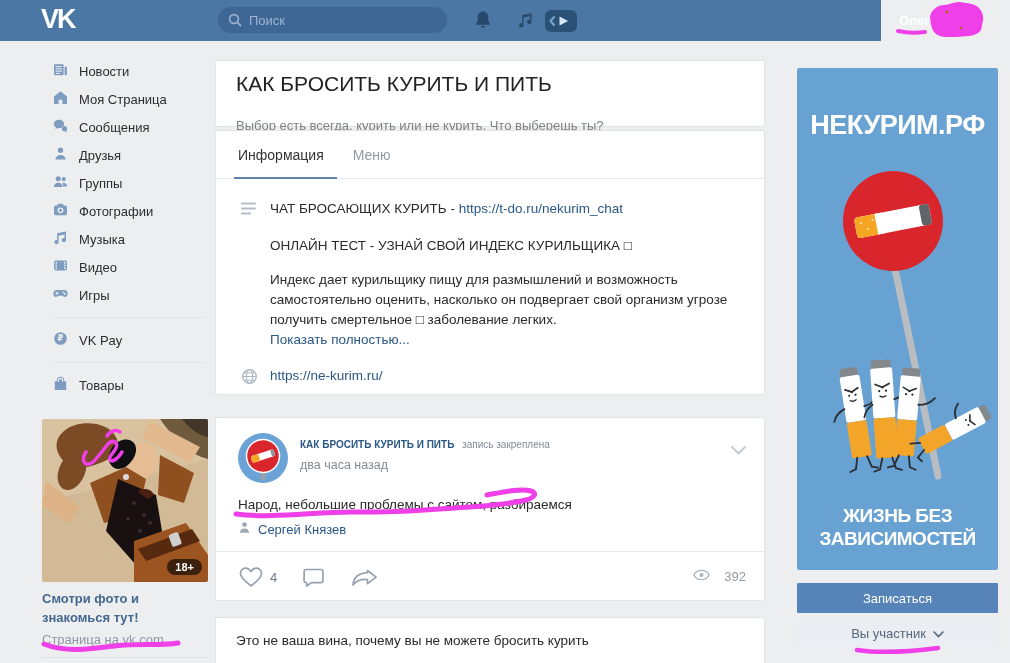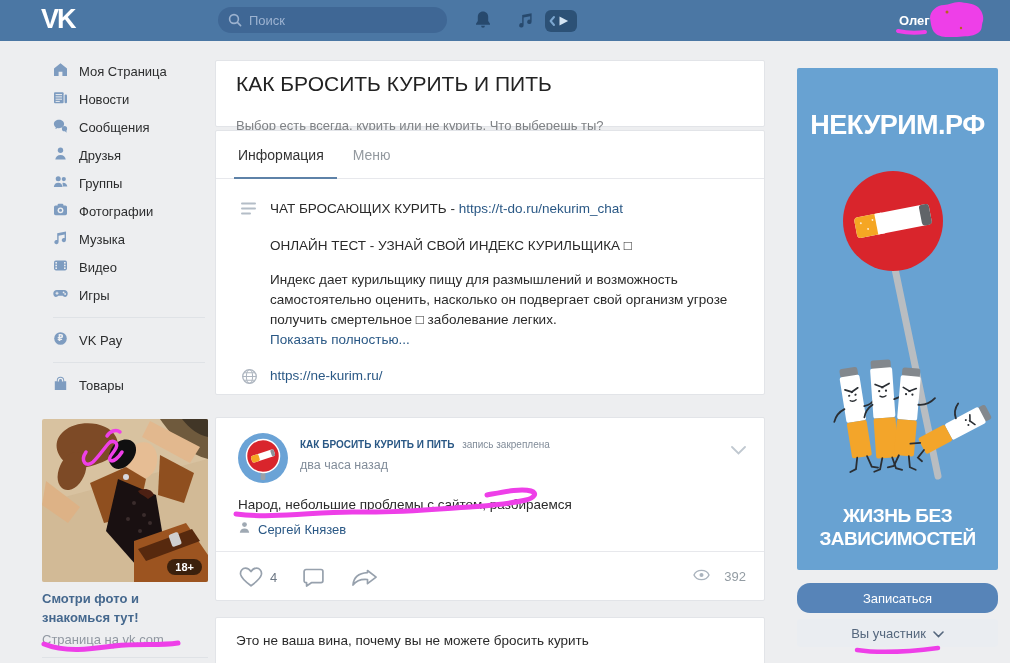--- a/index.html
+++ b/index.html
@@ -1,21 +1,21 @@
 <!DOCTYPE html>
 <html><head>
 <meta charset="utf-8">
 <style>
   * { margin:0; padding:0; box-sizing:border-box; }
   html,body { width:1010px; height:663px; }
   body { font-family:"Liberation Sans","DejaVu Sans",sans-serif; background:#edeef0; color:#2a2a2a; overflow:hidden; position:relative; font-size:13px; }
   #app { position:absolute; inset:0; width:1010px; height:663px; }
 
   
-  .topbar { position:absolute; top:0; left:0; width:1010px; height:41px; background:#4b77a4; z-index:5; }
+  .topbar { position:absolute; top:0; left:0; width:881px; height:41px; background:#4b77a4; z-index:5; }
   .vk-logo { position:absolute; left:41px; top:4px; color:#fff; font-size:27px; font-weight:bold; letter-spacing:-2px; cursor:pointer; }
   .search { position:absolute; left:218px; top:7px; width:229px; height:26px; background:#3f6795; border-radius:13px; display:flex; align-items:center; padding:0 10px; gap:7px; }
   .search input { flex:1; background:transparent; border:none; outline:none; font-size:13px; color:#e2eaf4; font-family:inherit; }
   .search input::placeholder { color:#9db3d1; }
   .top-ico { position:absolute; cursor:pointer; }
   .user-name { position:absolute; left:899px; top:13px; color:#fff; font-weight:bold; font-size:13px; cursor:pointer; }
   .user-avatar { position:absolute; left:934px; top:6px; width:29px; height:29px; border-radius:50%; background:#8aa9ca; cursor:pointer; }
   .user-chevron { position:absolute; left:969px; top:17px; cursor:pointer; }
 
   
@@ -65,21 +65,21 @@
   .act + .act { margin-left:24px; }
   .views { position:absolute; right:18px; top:151px; display:flex; align-items:center; gap:14px; color:#939ca3; font-size:13px; }
 
   #card-next { left:215px; top:617px; width:550px; height:60px; padding:15px 20px; font-size:13.5px; }
 
   
   #banner { position:absolute; left:797px; top:68px; width:201px; height:502px; background:#68a2d2; border-radius:2px; overflow:hidden; cursor:pointer; }
   .banner-art { position:absolute; left:0; top:0; }
   .brand { position:absolute; top:42px; width:100%; text-align:center; color:#fff; font-size:27px; font-weight:bold; letter-spacing:-.5px; }
   .tagline { position:absolute; top:436px; width:100%; text-align:center; color:#fff; font-weight:bold; font-size:19px; line-height:23px; letter-spacing:-.5px; }
-  .btn-join { position:absolute; left:797px; top:583px; width:201px; height:30px; background:#5784b8; color:#fff; border:none; border-radius:13px; font-size:13px; font-family:inherit; cursor:pointer; }
+  .btn-join { position:absolute; left:797px; top:583px; width:201px; height:30px; background:#5784b8; color:#fff; border:none; border-radius:1px; font-size:13px; font-family:inherit; cursor:pointer; }
   .btn-member { position:absolute; left:797px; top:619px; width:201px; height:28px; background:#eaedf1; color:#55677d; border:none; border-radius:4px; font-size:13px; font-family:inherit; cursor:pointer; display:flex; align-items:center; justify-content:center; gap:7px; }
 
   .marker-overlay { position:absolute; left:0; top:0; z-index:40; pointer-events:none; }
 </style>
 </head>
 <body>
 <div id="app">
 
 <div class="topbar">
   <div class="vk-logo">VK</div>
@@ -115,31 +115,31 @@
   <span class="user-chevron">
     <svg width="12" height="8" viewBox="0 0 12 8">
           <path d="M1 1l5 5 5-5" stroke="#9db3cd" stroke-width="2" fill="none" stroke-linecap="round"></path>
         </svg>
   </span>
 </div>
 
 <div class="sidenav">
   <div class="nav-item">
     <span><svg width="15" height="15" viewBox="0 0 15 15" fill="#7e9cc0">
-            <path d="M7.5 1.2L14 6.6V14H9.4V9.8H5.6V14H1V6.6z"></path>
-          </svg></span>
-    <span class="nav-label">Моя Страница</span>
-  </div>
-  <div class="nav-item">
-    <span><svg width="15" height="15" viewBox="0 0 15 15" fill="#7e9cc0">
             <rect x="1" y="2.2" width="9.6" height="11" rx="1"></rect>
             <rect x="11.6" y="4.4" width="2.4" height="8.8" rx="1"></rect>
             <path d="M2.6 4.6h6.4M2.6 6.9h6.4M2.6 9.2h6.4M2.6 11.4h4.2" stroke="#edeef0" stroke-width="1"></path>
           </svg></span>
     <span class="nav-label">Новости</span>
+  </div>
+  <div class="nav-item">
+    <span><svg width="15" height="15" viewBox="0 0 15 15" fill="#7e9cc0">
+            <path d="M7.5 1.2L14 6.6V14H9.4V9.8H5.6V14H1V6.6z"></path>
+          </svg></span>
+    <span class="nav-label">Моя Страница</span>
   </div>
   <div class="nav-item">
     <span><svg width="15" height="15" viewBox="0 0 15 15" fill="#7e9cc0">
             <path d="M6 1.8C3.1 1.8.9 3.6.9 6c0 1.3.7 2.5 1.9 3.3L2.4 11l2.3-1c.4.1.9.2 1.3.2 2.9 0 5.1-1.9 5.1-4.2S8.9 1.8 6 1.8z"></path>
             <circle cx="11.5" cy="10.7" r="2.6"></circle>
             <path d="M13.1 12.7l.9 1.7-2.1-.6z"></path>
           </svg></span>
     <span class="nav-label">Сообщения</span>
   </div>
   <div class="nav-item">

